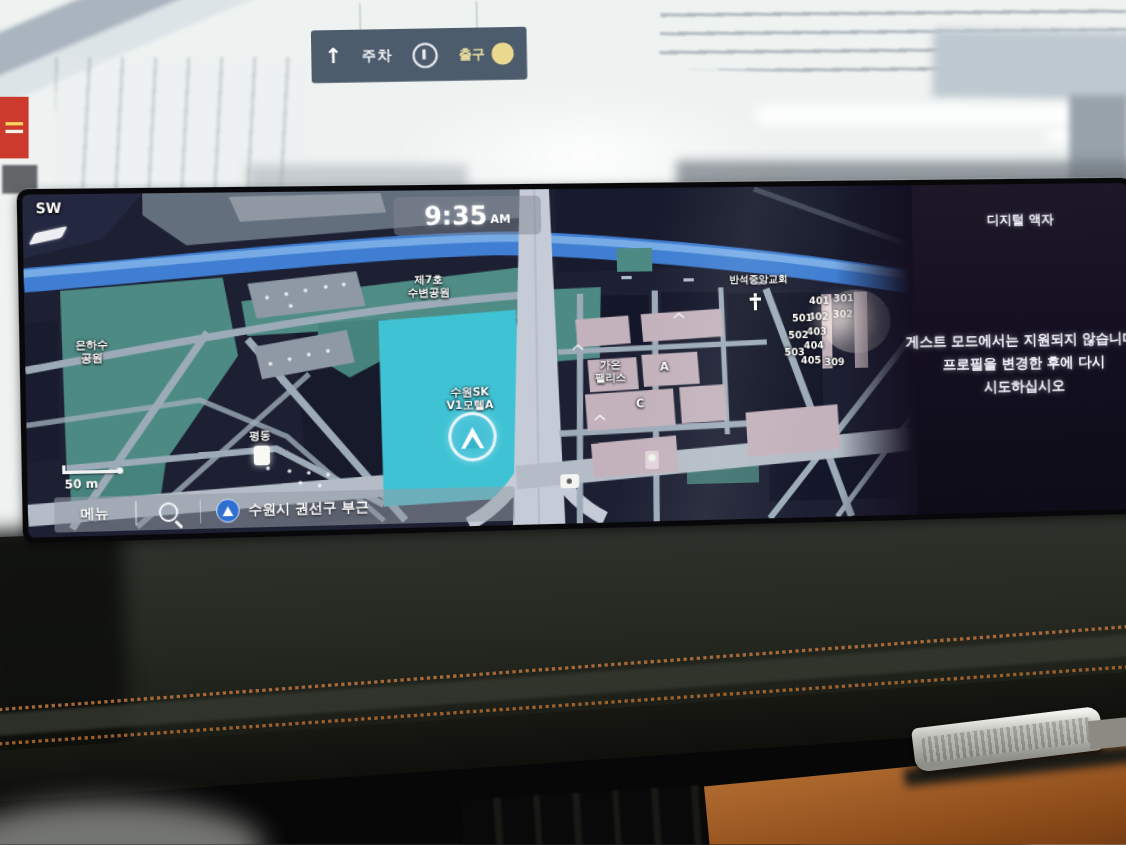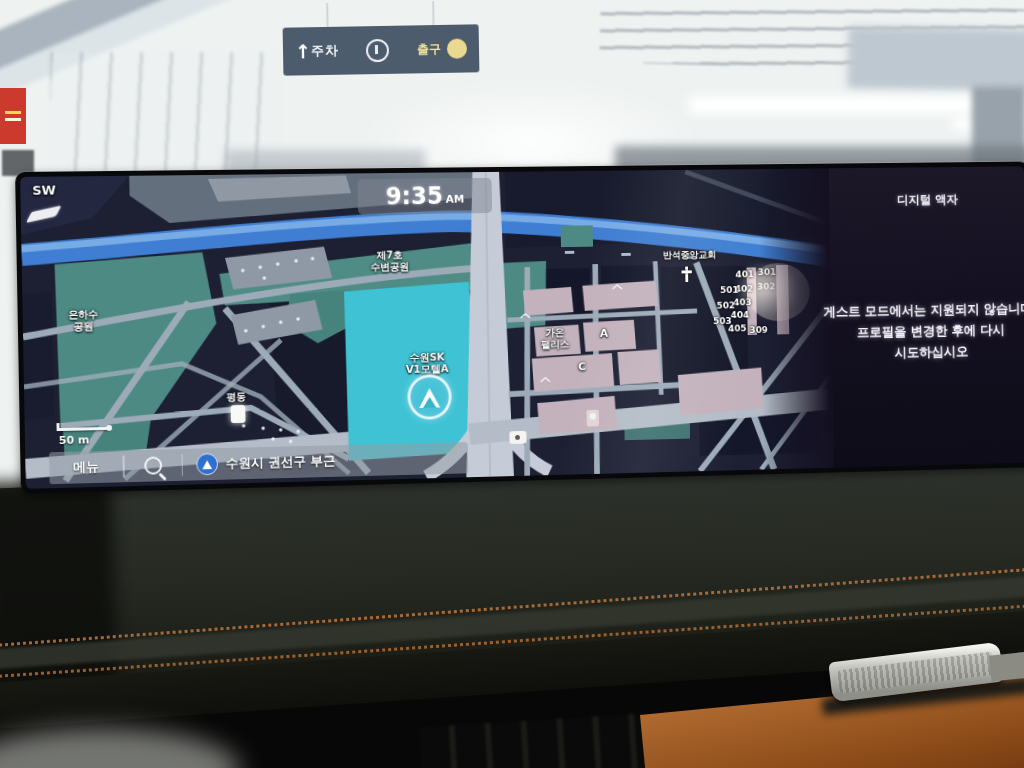--- a/index.html
+++ b/index.html
@@ -21,21 +21,21 @@
   .light-bar2{left:952px;top:118px;width:84px;height:12px;background:#fff;filter:blur(5px);}
   .wall-right{left:972px;top:86px;width:54px;height:92px;background:#98a2aa;filter:blur(3px);}
   .far-cars{left:615px;top:146px;width:420px;height:36px;background:#6f777e;filter:blur(5px);opacity:.7;}
   .far-cars2{left:225px;top:150px;width:200px;height:26px;background:#aab2b8;filter:blur(5px);opacity:.6;}
 
   .g-sign{left:283px;top:26px;width:196px;height:48px;background:#4d5c6c;border-radius:3px;
           display:flex;align-items:center;justify-content:space-between;padding:0 12px;box-sizing:border-box;
           transform:rotate(-1deg);filter:blur(.5px);}
   .g-sign .rod{position:absolute;top:-24px;width:2px;height:24px;background:#cfd6da;}
   .s-arrow{font-size:19px;font-weight:bold;color:#fff;}
-  .s-park{font-size:13px;font-weight:bold;color:#f2f5f7;letter-spacing:1px;margin-left:0;}
+  .s-park{font-size:13px;font-weight:bold;color:#f2f5f7;letter-spacing:1px;margin-left:18px;}
   .s-ring{width:19px;height:19px;border:2px solid #e8ecf0;border-radius:50%;display:inline-block;position:relative;}
   .s-ring::after{content:"";position:absolute;left:7px;top:4px;width:3px;height:9px;background:#e8ecf0;}
   .s-exit{font-size:12px;font-weight:bold;color:#f2e4a0;}
   .s-dot{width:20px;height:20px;border-radius:50%;background:#ead98e;display:inline-block;margin-left:6px;}
   .red-sign{left:0;top:88px;width:26px;height:56px;background:#cc3a2e;filter:blur(.6px);
             display:flex;flex-direction:column;justify-content:center;gap:4px;align-items:center;}
   .red-sign i{display:block;width:16px;height:3px;background:#f4d35e;}
   .red-sign i+i{background:#f6f2e8;}
   .small-sign{left:2px;top:150px;width:32px;height:26px;background:#4a4e52;opacity:.85;filter:blur(.8px);}
 

